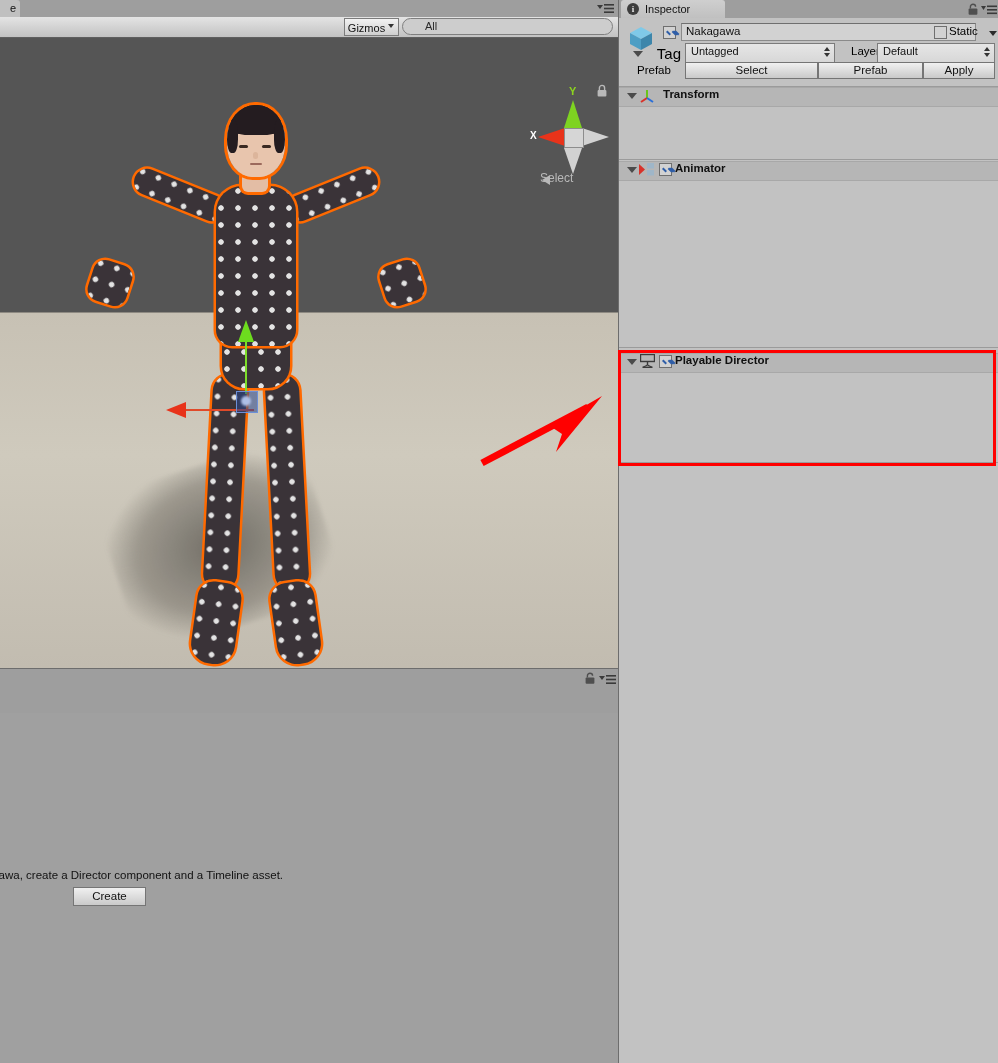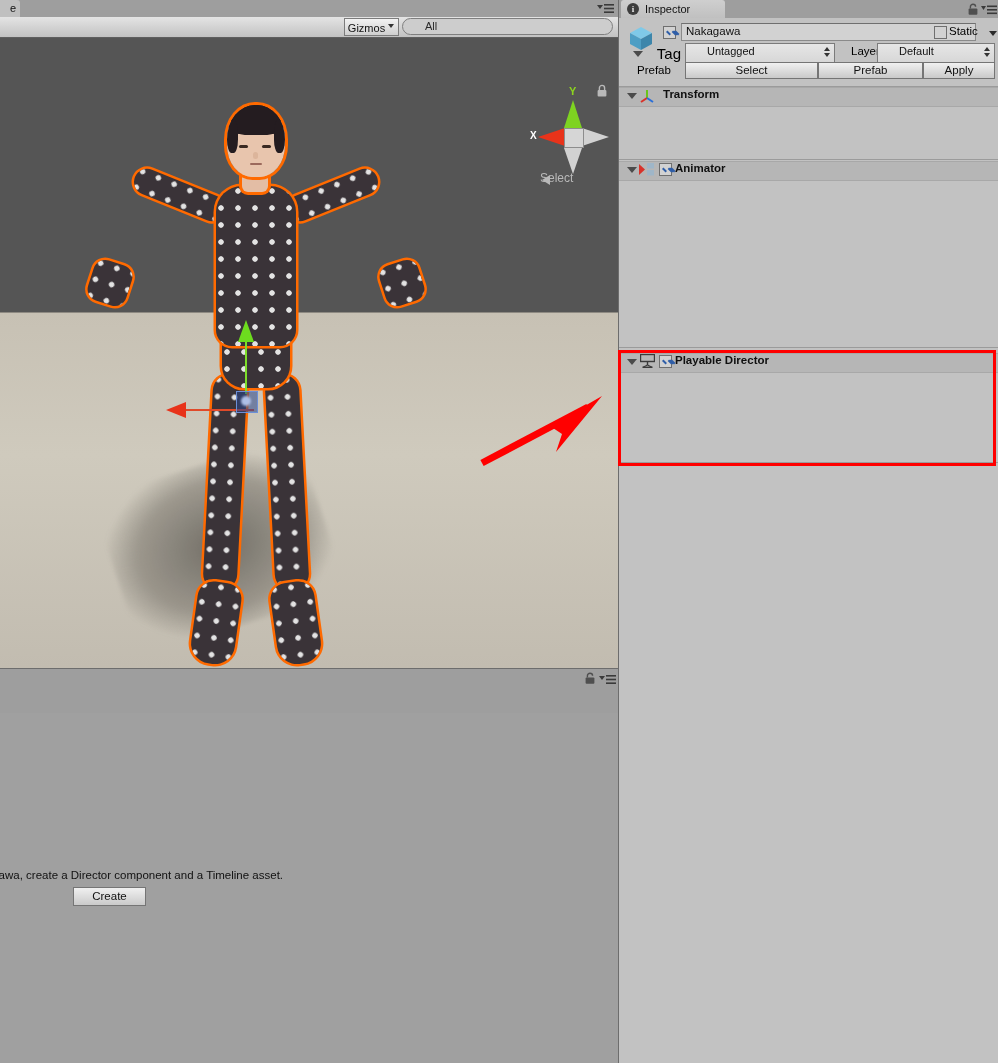--- a/index.html
+++ b/index.html
@@ -130,21 +130,21 @@
   #prefab-revert{left:199px;top:44px;width:105px;}
   #prefab-apply{left:304px;top:44px;width:72px;}
 
   
   .chk{width:13px;height:13px;background:#d2d2d2;border:1px solid #6f6f6f;box-sizing:border-box;position:absolute;}
   .chk.on::after{content:"";position:absolute;left:2px;top:5px;width:5px;height:2px;background:#2f5ea8;
     transform:rotate(45deg);box-shadow:4px -4px 0 0 #2f5ea8, 5px -5px 0 0 #2f5ea8, 6px -6px 0 0 #2f5ea8;}
   .txtfield{position:absolute;height:16px;box-sizing:border-box;background:#d2d2d2;border:1px solid #8a8a8a;
     border-top-color:#6f6f6f;font-size:11.5px;line-height:14px;padding-left:4px;color:#101010;overflow:hidden;white-space:nowrap;}
   .dropdown{position:absolute;height:32px;box-sizing:border-box;background:linear-gradient(#e6e6e6,#cdcdcd);
-    border:1px solid #7b7b7b;font-size:11px;line-height:14px;padding-left:21px;color:#111;overflow:hidden;white-space:nowrap;}
+    border:1px solid #7b7b7b;font-size:11px;line-height:14px;padding-left:5px;color:#111;overflow:hidden;white-space:nowrap;}
   .dropdown::after{content:"";position:absolute;right:4px;top:3px;width:0;height:0;
     border-left:3px solid transparent;border-right:3px solid transparent;border-bottom:4px solid #333;}
   .dropdown::before{content:"";position:absolute;right:4px;top:9px;width:0;height:0;
     border-left:3px solid transparent;border-right:3px solid transparent;border-top:4px solid #333;}
   .btn{position:absolute;height:17px;box-sizing:border-box;background:linear-gradient(#f0f0f0,#cacaca);
     border:1px solid #757575;font-size:11.5px;line-height:15px;text-align:center;color:#111;}
   .comp-title{position:absolute;font-weight:bold;font-size:11.5px;color:#101010;}
   .foldout{position:absolute;width:0;height:0;border-left:5px solid transparent;border-right:5px solid transparent;border-top:6px solid #4b4b4b;}
   .comp-head{position:absolute;left:0;width:380px;height:18px;background:#b6b6b6;border-top:1px solid #a8a8a8;border-bottom:1px solid #a8a8a8;}
   .comp-sep{position:absolute;left:0;width:380px;height:1px;background:#9b9b9b;}

